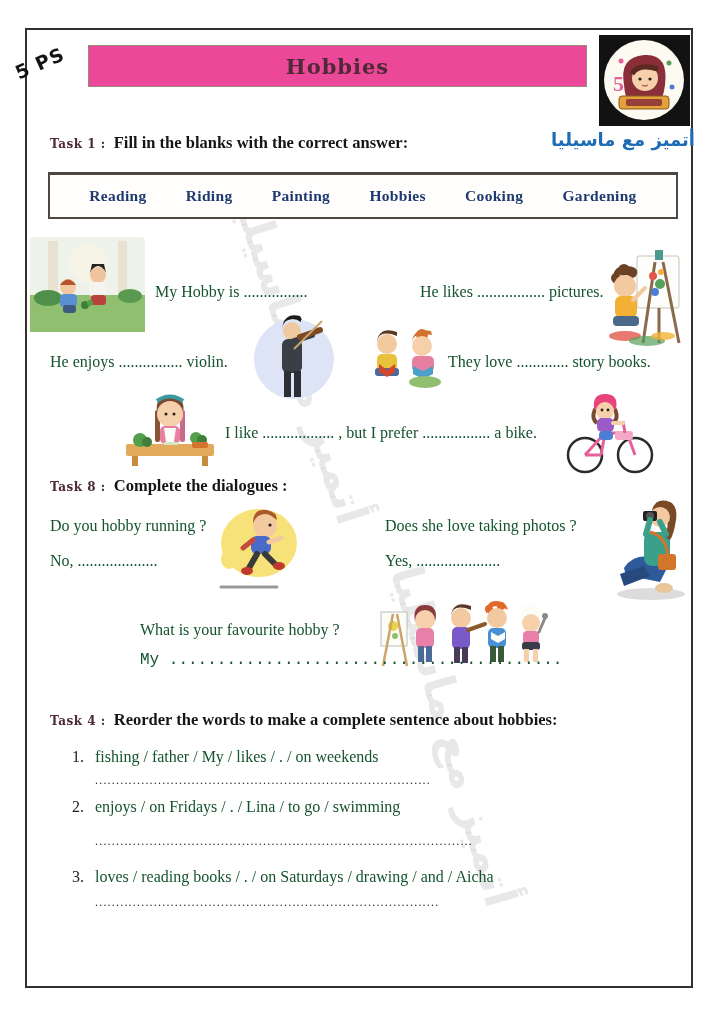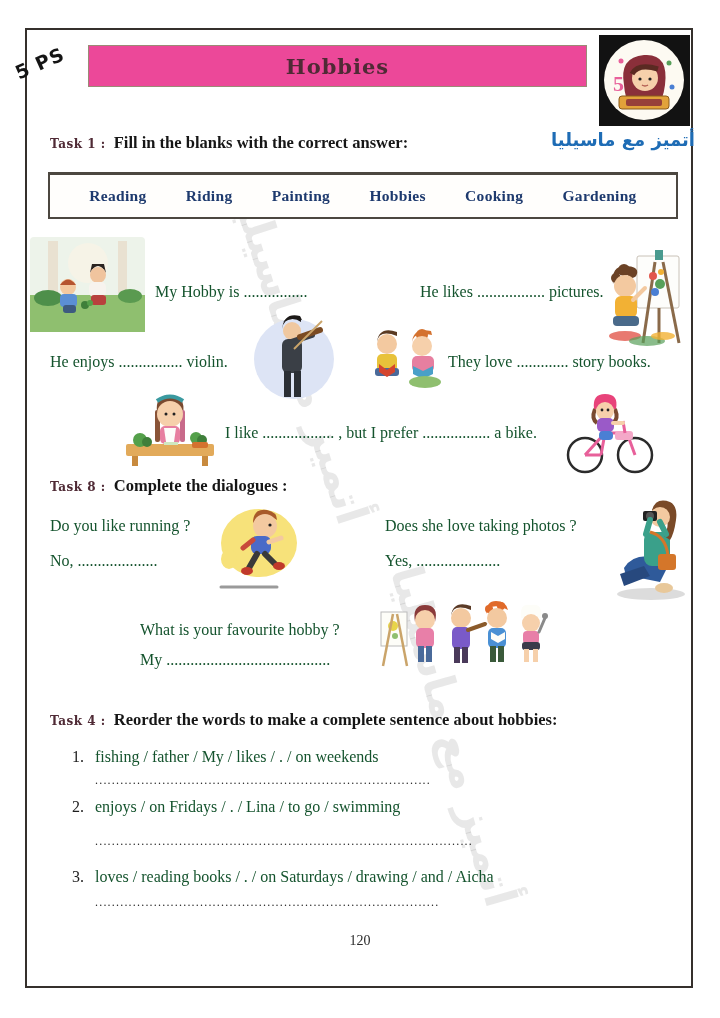--- a/index.html
+++ b/index.html
@@ -240,21 +240,21 @@
       <rect x="36" y="44" width="14" height="9" rx="4" fill="#4a7fd4"></rect>
       <line x1="50" y1="36" x2="60" y2="36" stroke="#f6d0ab" stroke-width="4" stroke-linecap="round"></line>
     </svg>
   </div>
 
   <div class="abs task-line" style="left:50px; top:476px;">
     <span class="task-label">Task 8 :</span>
     <span class="task-instruction">Complete the dialogues :</span>
   </div>
 
-  <div class="abs sentence" style="left:50px; top:517px;">Do you like running ?</div>
+  <div class="abs sentence" style="left:50px; top:517px;">Do you hobby running ?</div>
 
   <div class="abs" style="left:213px; top:501px;">
     <svg width="92" height="93" viewBox="0 0 92 93">
       <ellipse cx="46" cy="42" rx="38" ry="34" fill="#f7e27a"></ellipse>
       <ellipse cx="16" cy="58" rx="8" ry="10" fill="#f7e27a"></ellipse>
       <path d="M40 22 q0 -15 14 -13 q10 2 10 10 q-8 -6 -14 -2 q-6 2 -10 5z" fill="#a85a2a"></path>
       <circle cx="52" cy="25" r="12" fill="#f3c9a0"></circle>
       <circle cx="57" cy="24" r="1.6" fill="#222"></circle>
       <rect x="38" y="35" width="20" height="18" rx="6" fill="#4a6ac8"></rect>
       <path d="M40 39 l-10 8" stroke="#c84a3a" stroke-width="5" stroke-linecap="round"></path>
@@ -321,34 +321,33 @@
       <circle cx="158" cy="25" r="9" fill="#f6d0ab"></circle>
       <rect x="150" y="33" width="16" height="13" rx="4" fill="#e87fa8"></rect>
       <rect x="149" y="44" width="18" height="8" rx="3" fill="#3a3a4a"></rect>
       <line x1="166" y1="34" x2="172" y2="20" stroke="#8a8a8a" stroke-width="3" stroke-linecap="round"></line>
       <circle cx="172" cy="18" r="3" fill="#8a8a8a"></circle>
       <rect x="151" y="51" width="5" height="13" fill="#f6d0ab"></rect>
       <rect x="160" y="51" width="5" height="13" fill="#f6d0ab"></rect>
     </svg>
   </div>
 
-  <div class="abs sentence" style="left:140px; top:651px;">My .........................................</div>
+  <div class="abs sentence" style="left:140px; top:651px;font-family:Liberation Mono, monospace;">My .........................................</div>
 
   <div class="abs task-line" style="left:50px; top:710px;">
     <span class="task-label">Task 4 :</span>
     <span class="task-instruction">Reorder the words to make a complete sentence about hobbies:</span>
   </div>
 
   <div class="abs list-num" style="left:72px; top:748px;">1.</div>
   <div class="abs sentence" style="left:95px; top:748px;">fishing / father / My / likes  /  .  / on weekends</div>
   <div class="abs blank-line" style="left:95px; top:773px; width:335px;">........................................................................................................................</div>
 
   <div class="abs list-num" style="left:72px; top:798px;">2.</div>
   <div class="abs sentence" style="left:95px; top:798px;">enjoys / on Fridays  /  .  / Lina / to go  / swimming</div>
   <div class="abs blank-line" style="left:95px; top:834px; width:378px;">........................................................................................................................</div>
 
   <div class="abs list-num" style="left:72px; top:868px;">3.</div>
   <div class="abs sentence" style="left:95px; top:868px;">loves / reading books  /  .  / on Saturdays / drawing  /  and / Aicha</div>
   <div class="abs blank-line" style="left:95px; top:895px; width:345px;">........................................................................................................................</div>
 
-  <div class="abs page-number">120</div>
 
 </div>
 
 </body></html>

